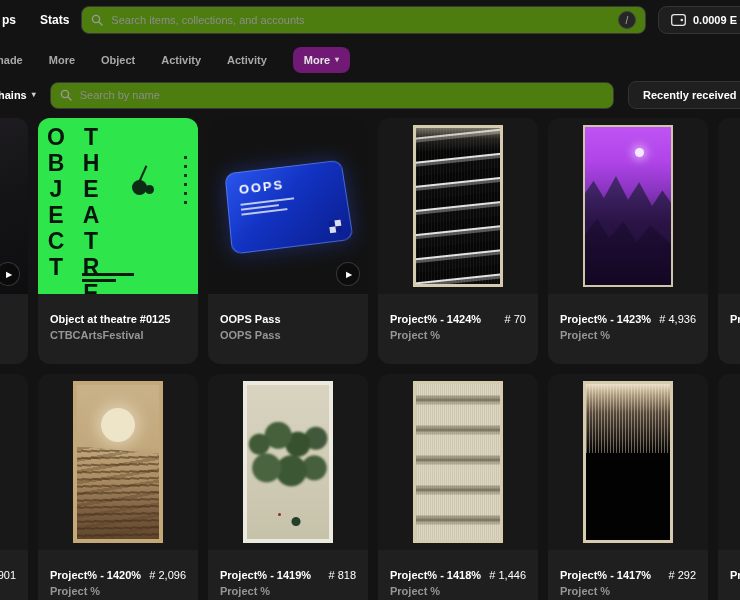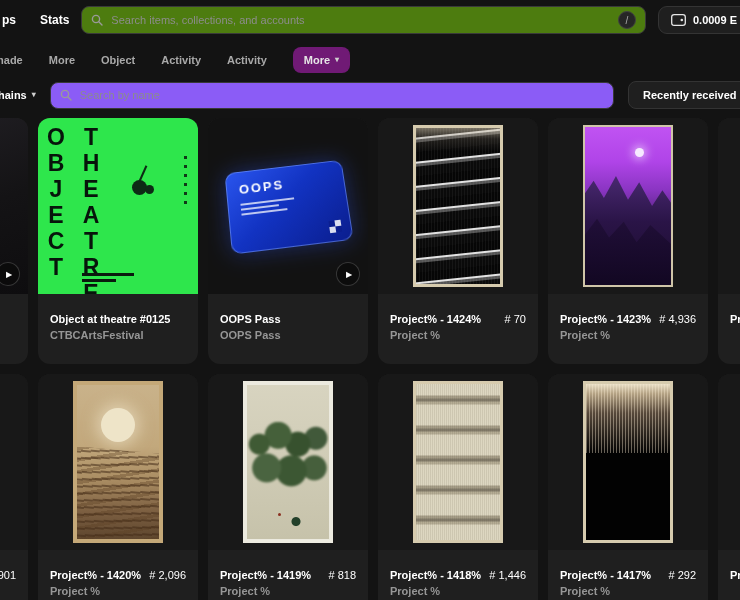--- a/index.html
+++ b/index.html
@@ -30,21 +30,21 @@
   .tabs { display:flex; align-items:center; gap:26px; height:36px; margin-top:2px; font-size:11px; font-weight:600; color:#a9a9a9; }
   .tab { white-space:nowrap; cursor:default; }
   .tab.cut { margin-left:-6px; }
   .more-btn { display:flex; align-items:center; gap:5px; background:#701a75; border:0; border-radius:8px;
     padding:7px 11px; color:#e6e6e6; font-size:11px; font-weight:600; font-family:inherit; }
   .chev { font-size:8px; line-height:1; color:#cfcfcf; }
 
   
   .filter-row { display:flex; align-items:center; height:30px; margin-top:2px; }
   .chains { display:flex; align-items:center; gap:5px; font-size:11px; font-weight:700; color:#fff; margin-left:-2px; white-space:nowrap; }
-  .name-search { flex:1; margin:5px 14px; height:27px; background:#8b5cf6; border:1px solid #383838; border-radius:8px;
+  .name-search { flex:1; margin:5px 14px; height:27px; background:#4d7c0f; border:1px solid #383838; border-radius:8px;
     display:flex; align-items:center; padding:0 9px; gap:8px; }
   .name-search input { flex:1; background:transparent; border:0; outline:0; color:#ddd; font-size:11px; font-family:inherit; }
   .name-search input::placeholder { color:#8c8c8c; }
   .sort-btn { display:flex; align-items:center; gap:8px; font-size:11px; font-weight:700; color:#fff;
     background:#1f1f1f; border:1px solid #333; border-radius:8px; height:28px; width:190px;
     padding:0 14px; margin-right:-78px; white-space:nowrap; font-family:inherit; }
 
   
   .grid { position:absolute; top:118px; left:-132px; width:1010px; display:flex; flex-wrap:wrap; column-gap:10px; row-gap:10px; }
   .card { width:160px; height:246px; background:#1f1f1f; border-radius:12px; overflow:hidden; display:flex; flex-direction:column; }

